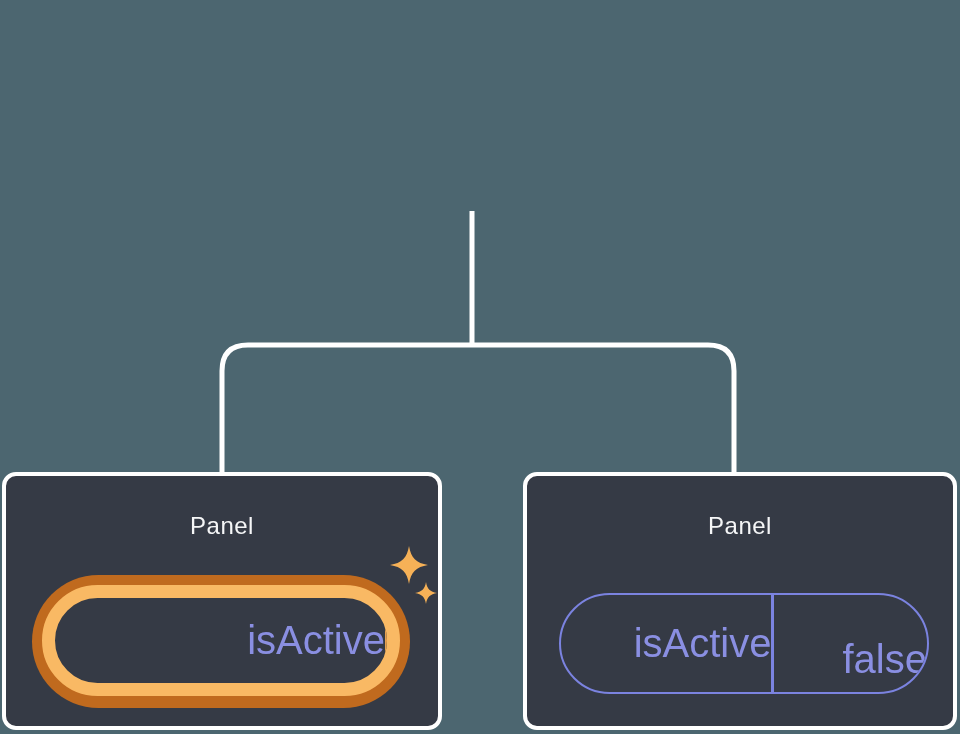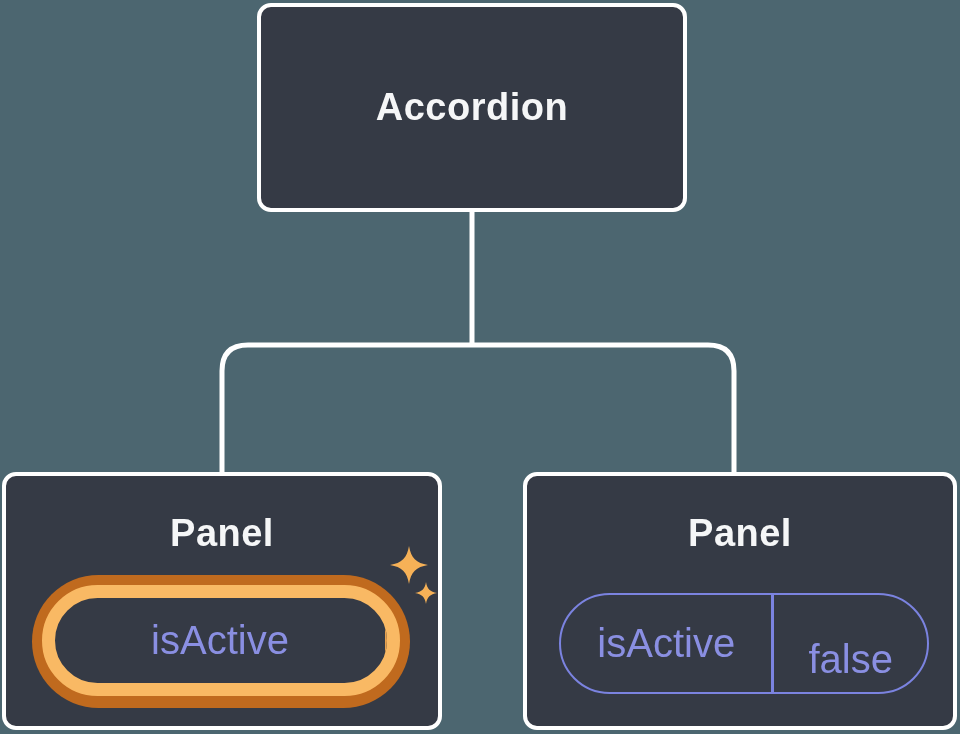--- a/index.html
+++ b/index.html
@@ -31,34 +31,34 @@
   .node-root{left:257px;top:3px;width:430px;height:209px;
     display:flex;align-items:center;justify-content:center;}
   .node-panel-left{left:2px;top:472px;width:440px;height:258px;}
   .node-panel-right{left:523px;top:472px;width:434px;height:258px;}
   .node-title{
     color:var(--title-text);font-size:38px;font-weight:600;
     letter-spacing:.5px;
   }
   .panel-title{
     position:absolute;left:0;right:0;top:36px;text-align:center;
-    color:var(--title-text);font-size:38px;font-weight:700;letter-spacing:.5px;
+    color:var(--title-text);font-size:24px;font-weight:400;letter-spacing:.5px;
   }
   
   .pill-active{
     position:absolute;left:26px;top:99px;width:378px;height:133px;
     background:var(--glow-outer);border-radius:999px;
     padding:10px 10px 12px;
   }
   .pill-active-inner{
     width:100%;height:100%;background:var(--node-fill);
     border:13px solid var(--glow-inner);border-radius:999px;
     display:flex;align-items:stretch;overflow:hidden;
   }
-  .pill-cell{display:flex;align-items:center;justify-content:center;}
+  .pill-cell{display:flex;align-items:center;justify-content:flex-end;}
   .cell-name-active{flex:1.55;}
   .cell-value-active{flex:1;}
   .divider-active{width:2px;background:var(--divider-active);}
   .prop-name{color:var(--prop-text);font-size:40px;}
   .prop-value-active{color:var(--value-active-text);font-size:40px;font-weight:700;}
   
   .pill-inactive{
     position:absolute;left:32px;top:117px;width:370px;height:101px;
     border:2.5px solid var(--pill-inactive);border-radius:999px;
     display:flex;align-items:stretch;overflow:hidden;
@@ -74,23 +74,20 @@
 </head>
 <body>
 
 <div class="stage">
 
   <svg class="connectors" width="960" height="734" viewBox="0 0 960 734" fill="none">
     <path d="M472 211 L472 345" stroke="var(--connector)" stroke-width="5"></path>
     <path d="M222 472 L222 371 Q222 345 248 345 L708 345 Q734 345 734 371 L734 472" stroke="var(--connector)" stroke-width="5"></path>
   </svg>
 
-  <div class="node node-root">
-    <span class="node-title">Accordion</span>
-  </div>
 
   <div class="node node-panel-left">
     <div class="panel-title">Panel</div>
 
     <div class="pill-active">
       <div class="pill-active-inner">
         <div class="pill-cell cell-name-active">
           <span class="prop-name">isActive</span>
         </div>
         <div class="divider-active"></div>

